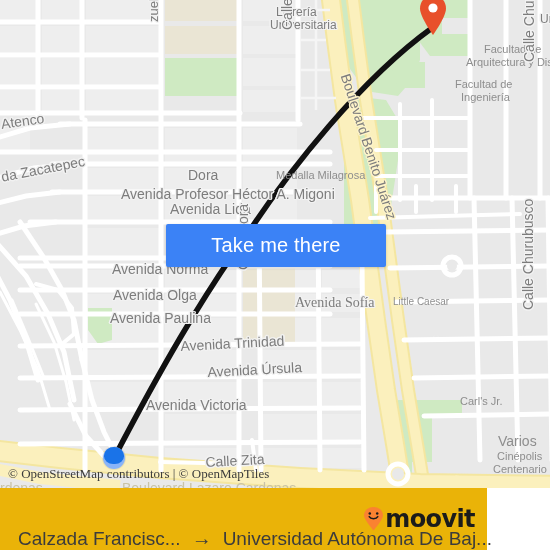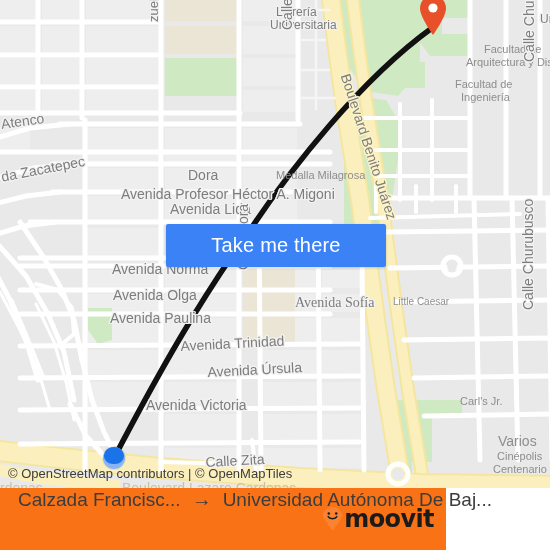--- a/index.html
+++ b/index.html
@@ -63,29 +63,29 @@
     letter-spacing:.2px;
     cursor:pointer;
     box-shadow:0 1px 3px rgba(0,0,0,.18);
     display:flex;align-items:center;justify-content:center;
   }
 
   
   #attribution{
     position:absolute;left:8px;top:466px;
     font-size:13px;color:#3c3c3c;
-    font-family:Liberation Sans, sans-serif;
+    font-family:Liberation Serif, serif;
     white-space:nowrap;
   }
 
   
   #footer{
-    position:absolute;left:0;top:488px;width:446px;height:62px;
-    background:#f97316;
-    display:flex;align-items:flex-start;
+    position:absolute;left:0;top:488px;width:487px;height:62px;
+    background:#eab308;
+    display:flex;align-items:flex-end;
   }
   #route-summary{
     display:flex;align-items:center;
     margin-left:18px;
     font-size:19px;color:#3c3c3c;
     white-space:nowrap;
   }
   #route-arrow{margin:0 11px;font-size:20px;color:#3c3c3c;}
   #moovit-logo{
     position:absolute;right:12px;top:50%;transform:translateY(-50%);

